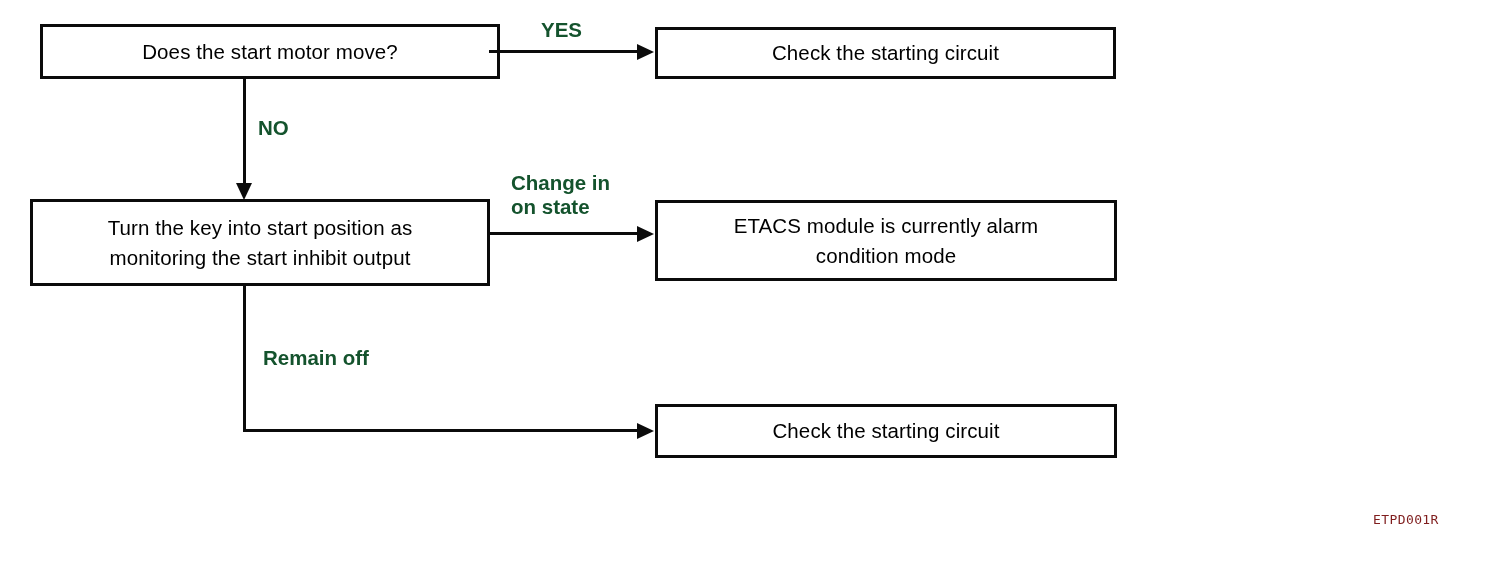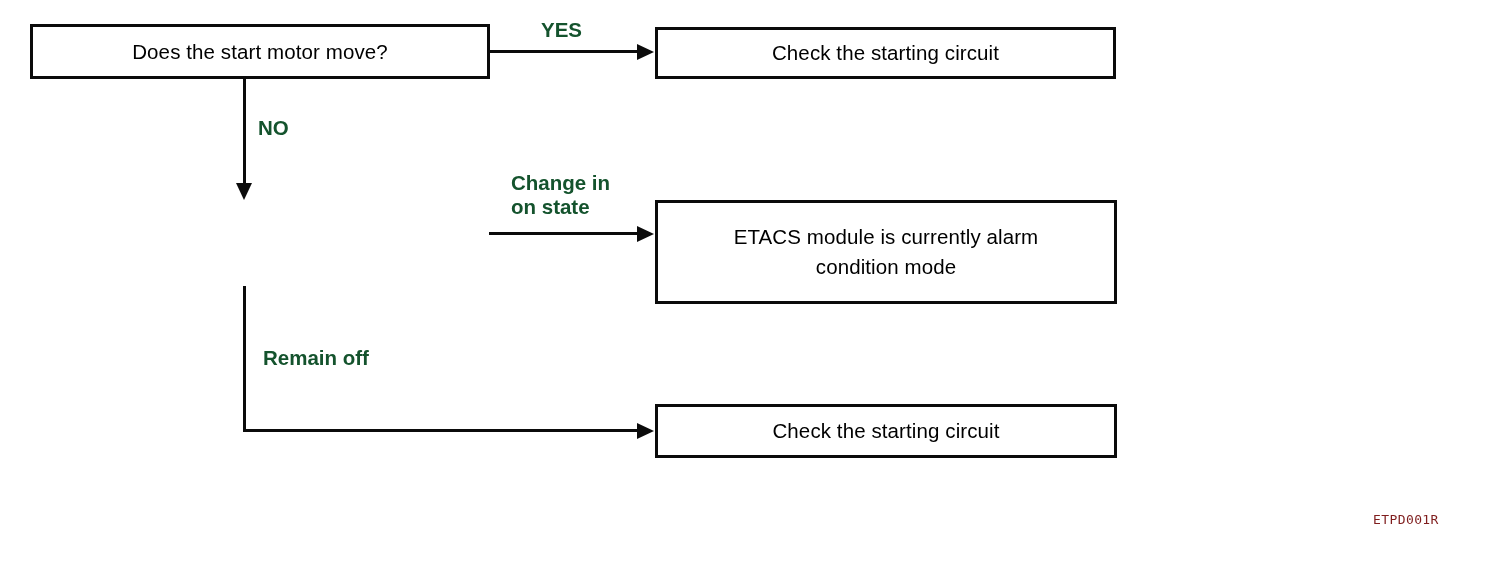--- a/index.html
+++ b/index.html
@@ -29,24 +29,24 @@
     text-align: center;
   }
   .box .txt {
     font-size: 20.5px;
     line-height: 30px;
     letter-spacing: 0.1px;
     white-space: pre-line;
     padding: 0 6px;
   }
 
-  #box-q1      { left: 30px;  top: 24px;  width: 460px; height: 55px; }
+  #box-q1      { left: 40px;  top: 24px;  width: 460px; height: 55px; }
   #box-start1  { left: 655px; top: 27px;  width: 461px; height: 52px; }
   #box-q2      { left: 30px;  top: 199px; width: 460px; height: 87px; }
-  #box-etacs   { left: 655px; top: 200px; width: 462px; height: 104px; }
+  #box-etacs   { left: 655px; top: 200px; width: 462px; height: 81px; }
   #box-start2  { left: 655px; top: 404px; width: 462px; height: 54px; }
 
   
   .hline {
     position: absolute;
     height: 3px;
     background: #0b0b0b;
   }
   .vline {
     position: absolute;
@@ -128,20 +128,24 @@
   <div class="edge-label" id="label-yes">YES</div>
 
   <div class="box" id="box-start1">
     <span class="txt">Check the starting circuit</span>
   </div>
 
   <div class="vline" id="conn-no-line"></div>
   <div class="arrow-down" id="conn-no-head"></div>
   <div class="edge-label" id="label-no">NO</div>
 
+  <div class="box" id="box-q2">
+    <span class="txt">Turn the key into start position as
+monitoring the start inhibit output</span>
+  </div>
 
   <div class="hline" id="conn-chg-line"></div>
   <div class="arrow-right" id="conn-chg-head"></div>
   <div class="edge-label" id="label-change">Change in
 on state</div>
 
   <div class="box" id="box-etacs">
     <span class="txt">ETACS module is currently alarm
 condition mode</span>
   </div>

